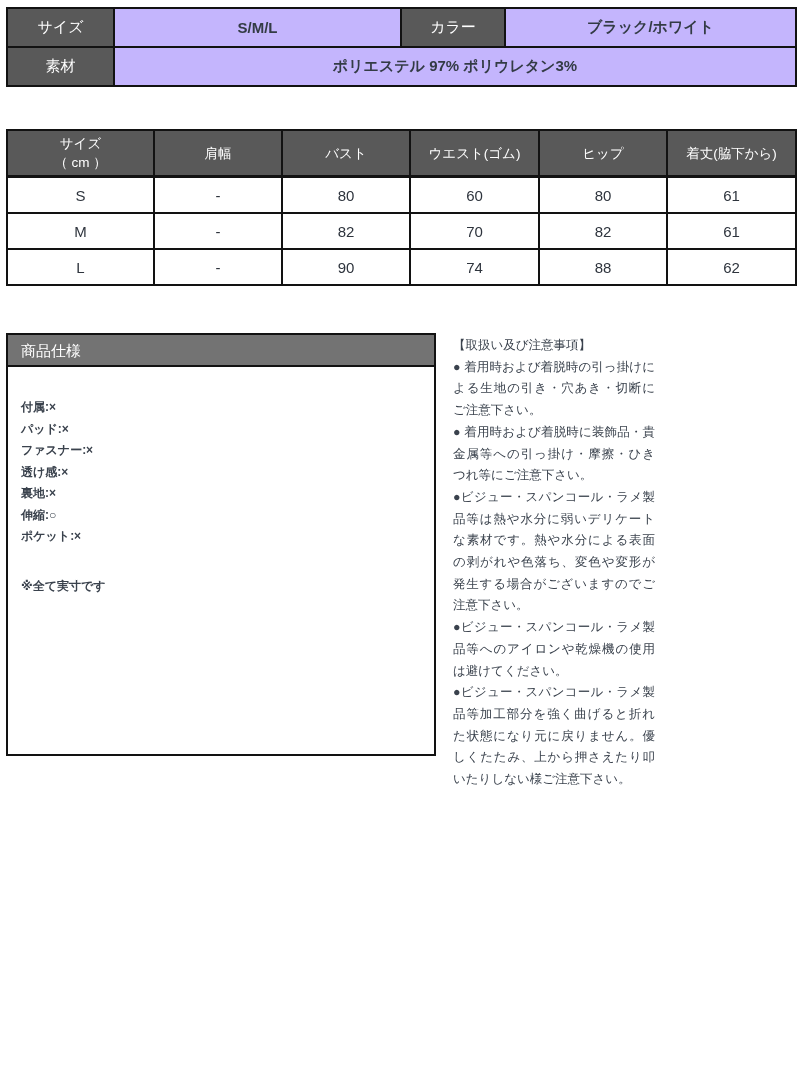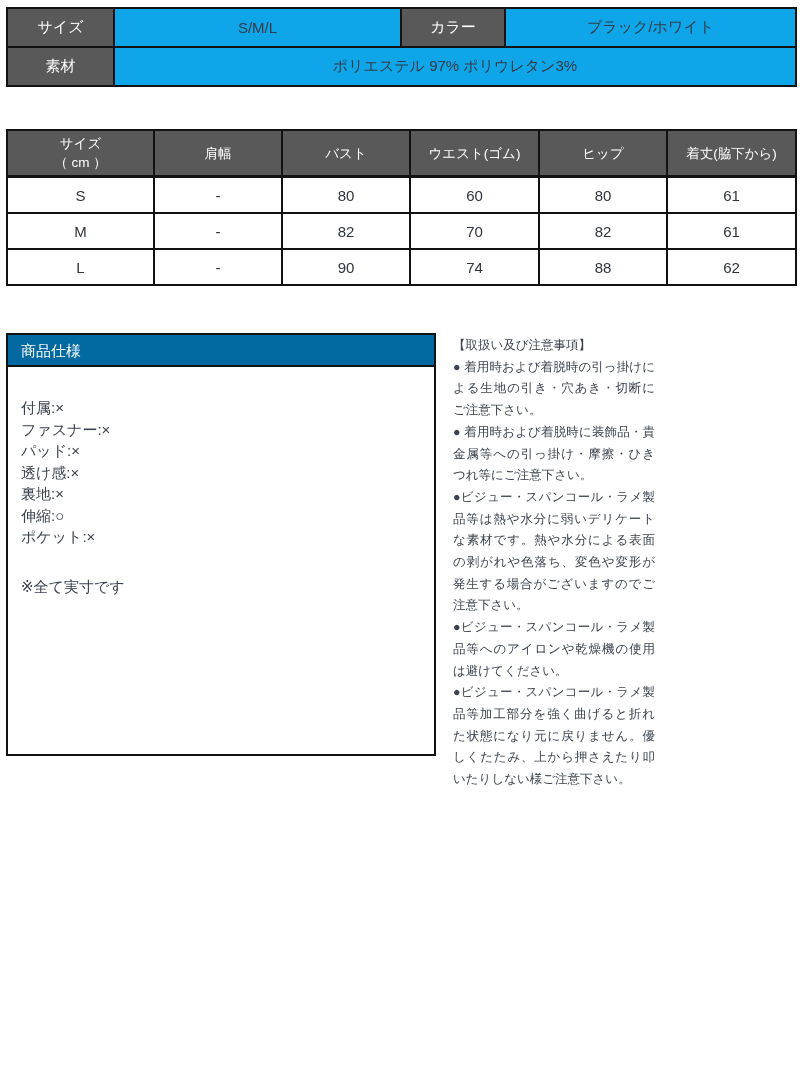--- a/index.html
+++ b/index.html
@@ -34,22 +34,23 @@
     vertical-align: middle;
     font-size: 15px;
     overflow: hidden;
     white-space: nowrap;
   }
   td.dark-cell {
     background: #595959;
     color: #ffffff;
   }
   td.value-cell {
-    background: #0ea5e9;
+    background: #c4b5fd;
     color: #333b45;
+    font-weight: bold;
   }
 
   
   table.size-chart {
     border-collapse: collapse;
     table-layout: fixed;
     width: 789px;
     margin-top: 42px;
   }
   table.size-chart th {
@@ -83,33 +84,34 @@
   }
   .spec-box {
     box-sizing: border-box;
     width: 430px;
     height: 423px;
     border: 2px solid #121212;
     flex: none;
   }
   .spec-box-header {
     box-sizing: border-box;
-    background: #0369a1;
+    background: #737373;
     color: #ffffff;
     font-size: 15px;
     height: 32px;
     line-height: 32px;
     padding: 0 13px;
     border-bottom: 2px solid #121212;
   }
   .spec-box-body {
     padding: 30px 13px 0 13px;
-    font-size: 15px;
+    font-size: 12px;
     line-height: 21.5px;
     color: #3a424d;
+    font-weight: bold;
   }
   .spec-note {
     margin-top: 28px;
   }
 
   .handling-notes {
     flex: 1;
     margin-left: 17px;
     padding-top: 2px;
     font-size: 12.5px;
@@ -197,22 +199,22 @@
       </tr>
     </tbody>
   </table>
 
   <div class="bottom-section">
 
     <div class="spec-box">
       <div class="spec-box-header">商品仕様</div>
       <div class="spec-box-body">
         <div class="spec-item">付属:×</div>
+        <div class="spec-item">パッド:×</div>
         <div class="spec-item">ファスナー:×</div>
-        <div class="spec-item">パッド:×</div>
         <div class="spec-item">透け感:×</div>
         <div class="spec-item">裏地:×</div>
         <div class="spec-item">伸縮:○</div>
         <div class="spec-item">ポケット:×</div>
         <div class="spec-note">※全て実寸です</div>
       </div>
     </div>
 
     <div class="handling-notes">
       <p class="notes-title">【取扱い及び注意事項】</p>

